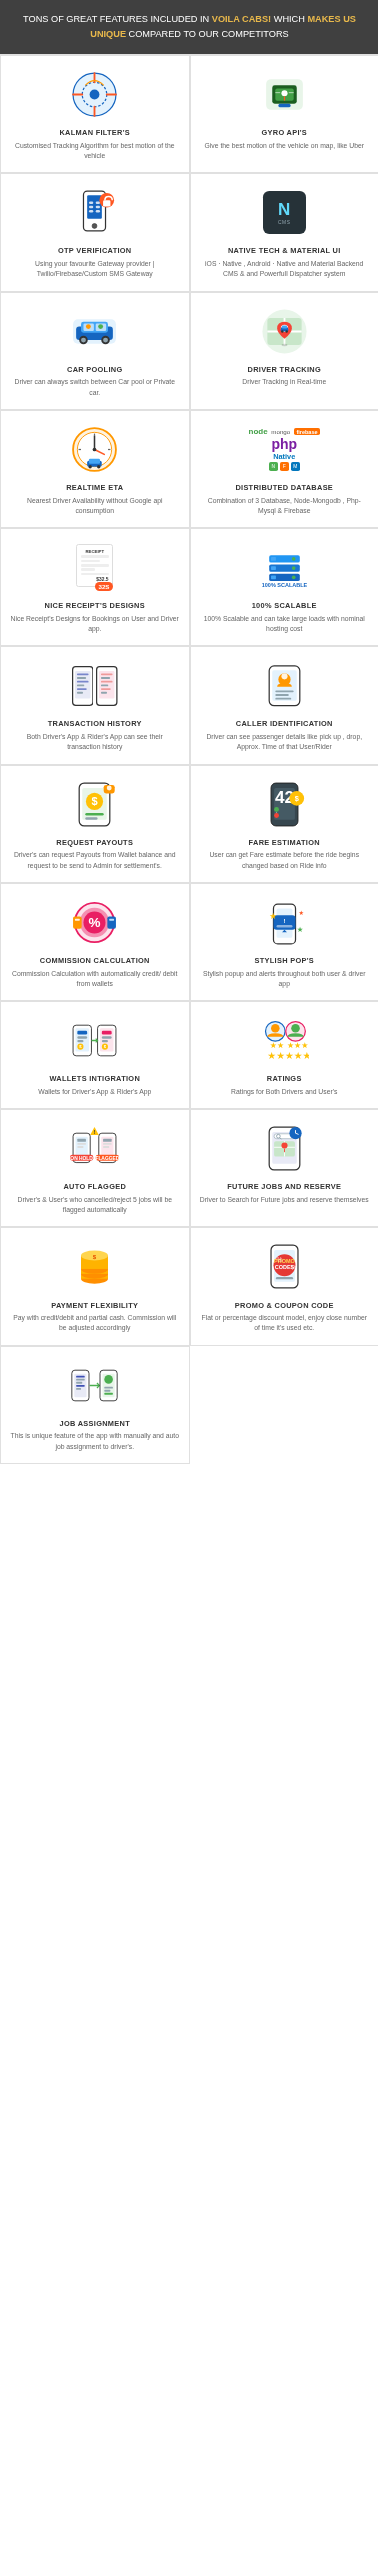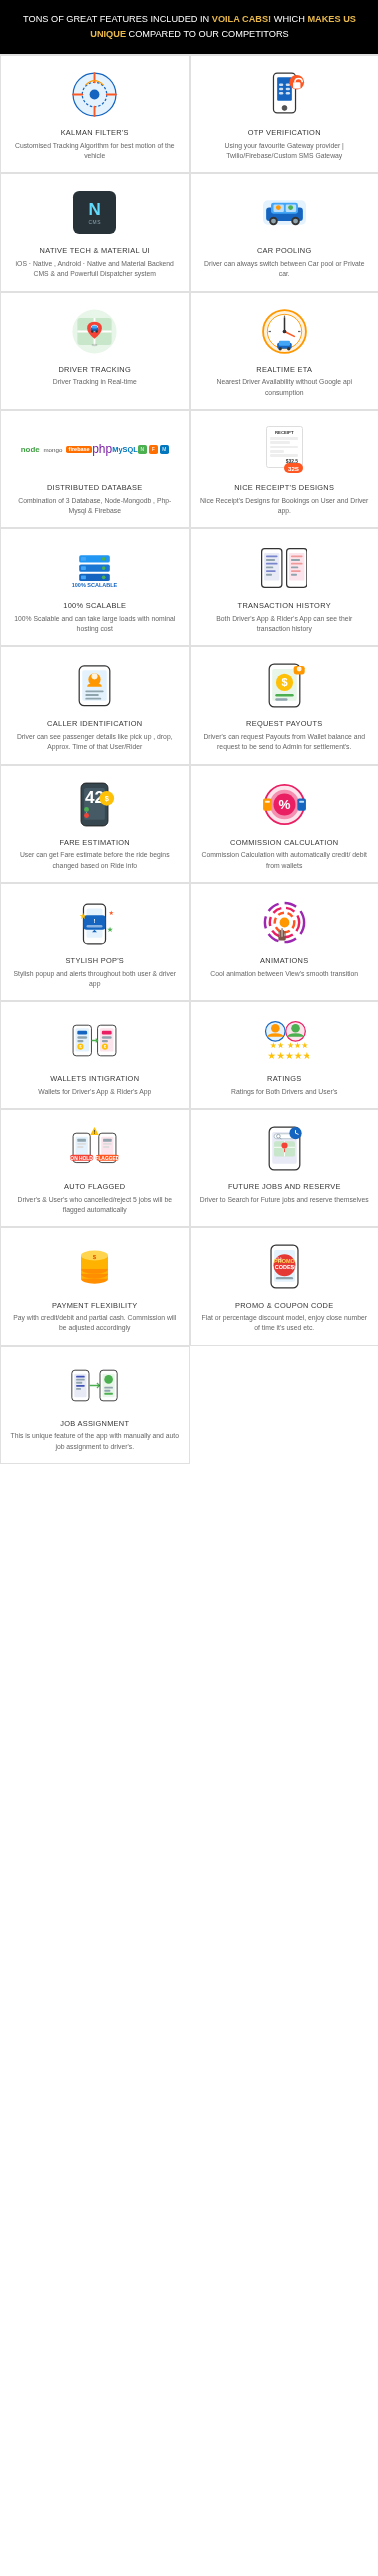--- a/index.html
+++ b/index.html
@@ -3,21 +3,21 @@
   <meta charset="utf-8">
   <style>
     * { box-sizing: border-box; margin: 0; padding: 0; }
     body {
       font-family: Arial, sans-serif;
       background: #fff;
       width: 379px;
       margin: 0 auto;
     }
     .header {
-      background: #000000;
+      background: #404040;
       color: #fff;
       text-align: center;
       padding: 12.3px 18.5px;
       font-size: 9.2px;
       line-height: 1.6;
     }
     .header span.highlight {
       color: #e8b84b;
       font-weight: bold;
     }
@@ -37,21 +37,21 @@
     .cell-icon {
       width: 55px;
       height: 55px;
       margin-bottom: 6.2px;
       display: flex;
       align-items: center;
       justify-content: center;
     }
     .cell-title {
       font-size: 7.4px;
-      font-weight: normal;
+      font-weight: bold;
       color: #333;
       text-transform: uppercase;
       margin-bottom: 3.7px;
       letter-spacing: 0.3px;
     }
     .cell-desc {
       font-size: 6.8px;
       color: #666;
       line-height: 1.5;
     }
@@ -112,31 +112,31 @@
       font-weight: bold;
       padding: 1.2px 3.7px;
       border-radius: 6.2px;
       margin-top: -4.9px;
       margin-left: 18.5px;
     }
 
     
     .tech-logos {
       display: flex;
-      flex-direction: row;
+      flex-direction: column;
       align-items: center;
       gap: 0;
     }
     .tech-logo-row {
       display: flex;
       gap: 3.7px;
       align-items: center;
     }
     .node-logo { color: #43a047; font-weight: bold; font-size: 8px; }
-    .php-logo { color: #7b1fa2; font-size: 12px; font-weight: normal; }
+    .php-logo { color: #7b1fa2; font-size: 14px; font-weight: bold; }
     .mysql-logo { color: #0277bd; font-size: 7.4px; font-weight: bold; }
 
     
     .history-phones {
       display: flex;
       gap: 3.1px;
     }
 
     
     .n-logo-box {
@@ -181,20 +181,39 @@
           <line x1="40" y1="60" x2="40" y2="75" stroke="#ff5722" stroke-width="3" stroke-linecap="round"></line>
           <line x1="5" y1="40" x2="20" y2="40" stroke="#ff5722" stroke-width="3" stroke-linecap="round"></line>
           <line x1="60" y1="40" x2="75" y2="40" stroke="#ff5722" stroke-width="3" stroke-linecap="round"></line>
           <path d="M25 25 Q40 10 55 25" stroke="#ff9800" stroke-width="2" fill="none"></path>
         </svg>
       </div>
       <div class="cell-title">KALMAN FILTER'S</div>
       <div class="cell-desc">Customised Tracking Algorithm for best motion of the vehicle</div>
     </div>
 
+    <div class="cell">
+      <div class="cell-icon">
+        <svg width="49" height="49" viewBox="0 0 80 80">
+          <rect x="10" y="15" width="60" height="50" rx="8" fill="#e8f5e9"></rect>
+          <rect x="20" y="25" width="40" height="30" rx="4" fill="#1b5e20"></rect>
+          <rect x="25" y="30" width="30" height="20" rx="3" fill="#43a047"></rect>
+
+          <circle cx="40" cy="38" r="5" fill="#fff"></circle>
+          <path d="M40 43 L40 50" stroke="#ff5722" stroke-width="2"></path>
+
+          <line x1="25" y1="37" x2="33" y2="37" stroke="#fff" stroke-width="1"></line>
+          <line x1="47" y1="37" x2="55" y2="37" stroke="#fff" stroke-width="1"></line>
+
+          <rect x="30" y="55" width="20" height="6" rx="3" fill="#1565c0"></rect>
+        </svg>
+      </div>
+      <div class="cell-title">GYRO API'S</div>
+      <div class="cell-desc">Give the best motion of the vehicle on map, like Uber</div>
+    </div>
 
     <div class="cell">
       <div class="cell-icon">
         <svg width="49" height="49" viewBox="0 0 80 80">
           <rect x="22" y="5" width="36" height="65" rx="6" fill="#fff" stroke="#333" stroke-width="2"></rect>
           <rect x="28" y="12" width="24" height="38" rx="2" fill="#1565c0"></rect>
 
           <rect x="31" y="22" width="7" height="4" rx="2" fill="rgba(255,255,255,0.8)"></rect>
           <rect x="31" y="29" width="7" height="4" rx="2" fill="rgba(255,255,255,0.8)"></rect>
           <rect x="31" y="36" width="7" height="4" rx="2" fill="rgba(255,255,255,0.8)"></rect>
@@ -306,21 +325,21 @@
         <div class="tech-logos">
           <div class="tech-logo-row">
             <span class="node-logo">node</span>
             <span style="font-size:6.2px; color:#555;">mongo</span>
             <span style="background:#ff6f00;color:#fff;font-size:5.5px;padding:0.6px 2.5px;border-radius:1.8px;font-weight:bold;">firebase</span>
           </div>
           <div class="tech-logo-row">
             <span class="php-logo">php</span>
           </div>
           <div class="tech-logo-row">
-            <span class="mysql-logo">MySQL</span>
+            <span class="mysql-logo">Native</span>
           </div>
           <div style="display:flex;gap:1.8px;margin-top:1.2px;">
             <div style="width:9.2px;height:9.2px;background:#4caf50;border-radius:1.8px;font-size:4.9px;color:#fff;display:flex;align-items:center;justify-content:center;">N</div>
             <div style="width:9.2px;height:9.2px;background:#ff6f00;border-radius:1.8px;font-size:4.9px;color:#fff;display:flex;align-items:center;justify-content:center;">F</div>
             <div style="width:9.2px;height:9.2px;background:#0277bd;border-radius:1.8px;font-size:4.9px;color:#fff;display:flex;align-items:center;justify-content:center;">M</div>
           </div>
         </div>
       </div>
       <div class="cell-title">DISTRIBUTED DATABASE</div>
       <div class="cell-desc">Combination of 3 Database, Node-Mongodb , Php-Mysql &amp; Firebase</div>
@@ -494,38 +513,20 @@
 
           <text x="15" y="35" font-size="14" fill="#ffc107">★</text>
           <text x="63" y="28" font-size="10" fill="#ff5722">★</text>
           <text x="60" y="55" font-size="12" fill="#4caf50">★</text>
         </svg>
       </div>
       <div class="cell-title">STYLISH POP'S</div>
       <div class="cell-desc">Stylish popup and alerts throughout both user &amp; driver app</div>
     </div>
 
-    <div class="cell">
-      <div class="cell-icon">
-        <svg width="49" height="49" viewBox="0 0 80 80">
-
-          <circle cx="40" cy="40" r="32" fill="none" stroke="#9c27b0" stroke-width="4" stroke-dasharray="20 10"></circle>
-          <circle cx="40" cy="40" r="24" fill="none" stroke="#e91e63" stroke-width="4" stroke-dasharray="15 8"></circle>
-          <circle cx="40" cy="40" r="16" fill="none" stroke="#ff5722" stroke-width="4" stroke-dasharray="10 6"></circle>
-          <circle cx="40" cy="40" r="8" fill="#ff9800"></circle>
-
-          <g transform="translate(30, 50) scale(0.6)">
-            <path d="M10 0 L10 25 M6 5 L6 22 M14 5 L14 22 M18 8 L18 22 M2 8 L2 22" stroke="#795548" stroke-width="3" fill="none" stroke-linecap="round"></path>
-            <rect x="0" y="22" width="20" height="10" rx="3" fill="#795548"></rect>
-          </g>
-        </svg>
-      </div>
-      <div class="cell-title">ANIMATIONS</div>
-      <div class="cell-desc">Cool animation between View's smooth transition</div>
-    </div>
 
     <div class="cell">
       <div class="cell-icon">
         <svg width="49" height="49" viewBox="0 0 80 80">
 
           <rect x="5" y="15" width="30" height="50" rx="5" fill="#fff" stroke="#333" stroke-width="1.5"></rect>
           <rect x="9" y="20" width="22" height="38" rx="2" fill="#e3f2fd"></rect>
           <rect x="12" y="24" width="16" height="6" rx="2" fill="#1565c0"></rect>
           <rect x="12" y="33" width="16" height="4" rx="2" fill="#90a4ae"></rect>
           <rect x="12" y="39" width="10" height="4" rx="2" fill="#90a4ae"></rect>

